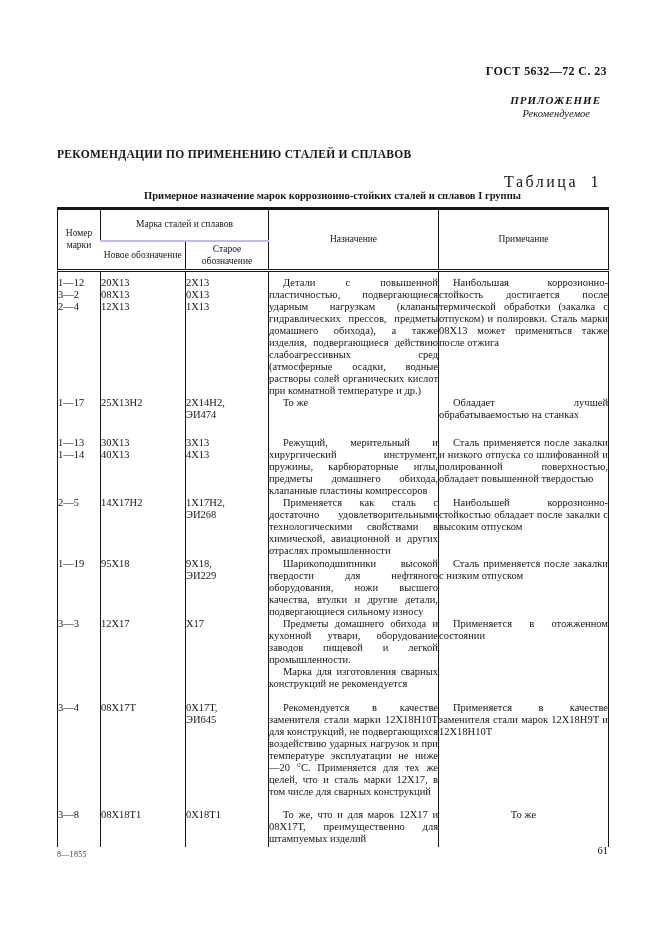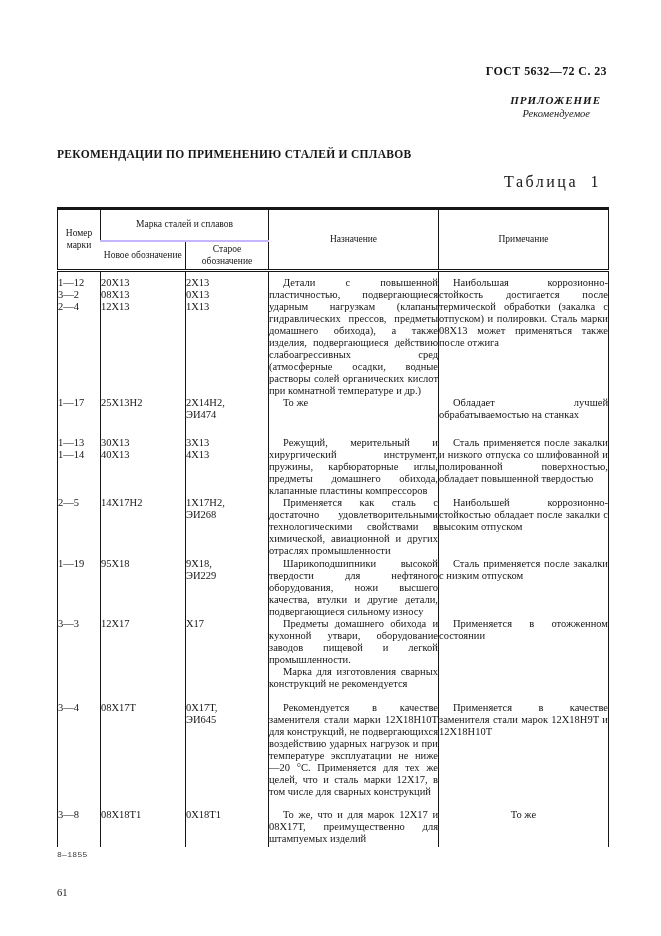--- a/index.html
+++ b/index.html
@@ -63,38 +63,39 @@
   .c-new,.c-old{padding:0 2px 0 7px;}
   .c-purp,.c-note{padding:0 3px;}
   tr.first td{padding-top:5px;}
   .h1{height:124px}.h2{height:40px}.h3{height:60px}.h4{height:61px}
   .h5{height:60px}.h6{height:84px}.h7{height:107px}.h8{height:38px}
   .tbl p{margin:0;text-indent:14px;text-align:justify;}
   .tbl p.short{text-align:left;}
   .tbl p.center{text-indent:0;text-align:center;}
   .footer-sig{
     position:absolute;top:850px;left:57px;
-    font-size:8px;letter-spacing:.3px;color:#3a3a3a;font-family:Liberation Mono, monospace;
+    font-size:8px;letter-spacing:.3px;color:#3a3a3a;
   }
   .page-number{
-    position:absolute;top:887px;left:57px;width:551px;
-    text-align:left;font-size:10.5px;
+    position:absolute;top:845px;left:57px;width:551px;
+    text-align:right;font-size:10.5px;
   }
 </style>
 </head>
 <body>
 
 <div class="sheet">
 
   <div class="gost-header">ГОСТ 5632—72 С. 23</div>
   <div class="annex-title">ПРИЛОЖЕНИЕ</div>
   <div class="annex-subtitle">Рекомендуемое</div>
 
   <div class="doc-title">РЕКОМЕНДАЦИИ ПО ПРИМЕНЕНИЮ СТАЛЕЙ И СПЛАВОВ</div>
   <div class="table-label">Таблица 1</div>
+  <div class="table-caption">Примерное назначение марок коррозионно-стойких сталей и сплавов I группы</div>
 
   <table class="tbl">
     <colgroup>
       <col style="width:43px">
         <col style="width:85px">
         <col style="width:83px">
         <col style="width:170px">
         <col style="width:170px">
     </colgroup>
     <thead>

